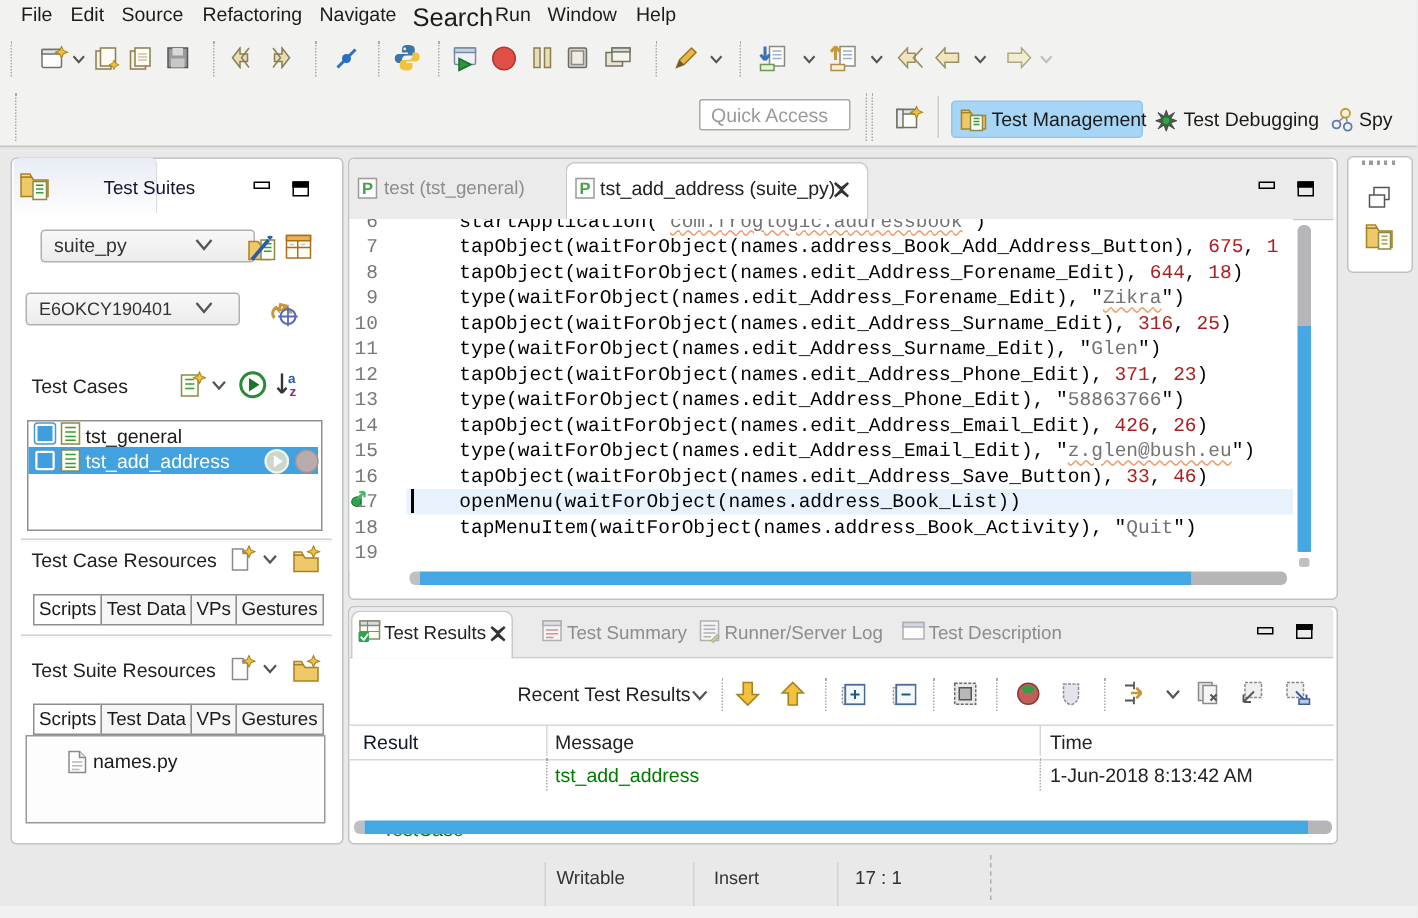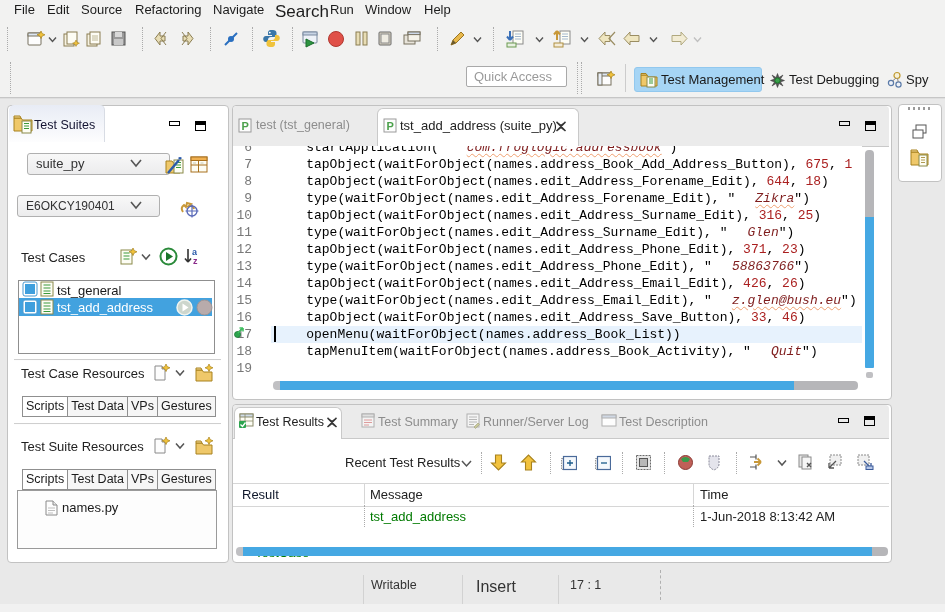--- a/index.html
+++ b/index.html
@@ -2,21 +2,21 @@
 <html><head>
 <meta charset="utf-8">
 <style>
   html,body{margin:0;padding:0;}
   body{width:945px;height:612px;overflow:hidden;font-family:"Liberation Sans",sans-serif;background:#e9e9e9;}
   #app{position:absolute;top:0;left:0;width:945px;height:612px;overflow:hidden;}
   .abs{position:absolute;}
   .vsep{position:absolute;width:0;border-left:1px dotted #ababab;top:27px;height:24px;}
   .code,.lnum{font-family:"Liberation Mono",monospace;font-size:13px;line-height:17px;white-space:pre;}
   .lnum{color:#787878;}
-  .str{color:#7f1d1d;font-style:italic;margin-left:20px;}
+  .str{color:#737373;}
   .wav{text-decoration:underline wavy #f0a070 1px;text-underline-offset:2px;}
   .num{color:#aa1f1f;}
   .grn{color:#007a00;}
   .panel{position:absolute;background:#ffffff;border:1px solid #c2c2c2;border-radius:4px;}
   .rtab{font-size:12.5px;color:#1a1a1a;border:1px solid #8f8f8f;background:#f6f6f6;height:19px;line-height:19px;padding:0 3px;margin-left:-1px;}
 </style>
 </head>
 <body>
 <div id="app">
 
@@ -56,21 +56,21 @@
 <div class="abs" style="left:0;top:98px;width:945px;height:1px;background:#dedede;"></div>
 
 <div class="panel" id="lpanel" style="left:7px;top:105px;width:220px;height:456px;"></div>
 <div class="panel" id="epanel" style="left:232px;top:105px;width:658px;height:293px;"></div>
 <div class="panel" id="bpanel" style="left:232px;top:404px;width:658px;height:157px;"></div>
 <div class="panel" id="rstrip" style="left:898px;top:104px;width:42px;height:76px;"></div>
 
 <div id="sec-left">
 
   <div class="abs" style="left:9px;top:105px;width:95px;height:37px;background:linear-gradient(#e8ecf5,#fdfdfe);border-right:1px solid #d8dce4;border-radius:5px 5px 0 0;"></div>
-  <div class="abs" style="left:34px;top:118px;font-size:12.5px;color:#141432;">Test Suites</div>
+  <div class="abs" style="left:34px;top:118px;font-size:12.5px;color:#141432;padding-left:35px;">Test Suites</div>
 
   <div class="abs" style="left:169px;top:121px;width:9px;height:3px;border:1px solid #000;"></div>
   <div class="abs" style="left:195px;top:121px;width:9px;height:8px;border:1px solid #000;"></div>
   <div class="abs" style="left:195px;top:121px;width:9px;height:2px;border:1px solid #000;background:#000;"></div>
 
   <div class="abs" style="left:27px;top:153px;width:133px;height:20px;background:linear-gradient(#f8f8f8,#ececed);border:1px solid #b0b0b0;border-radius:3px;font-size:13px;color:#333;line-height:20px;padding-left:8px;">suite_py</div>
   <svg class="abs" style="left:130px;top:158px;" width="12" height="10" viewBox="0 0 12 10">
         <path d="M1 2 L6 8 L11 2" fill="none" stroke="#555" stroke-width="1.6"></path>
       </svg>
 
@@ -208,21 +208,21 @@
   <div class="abs grn" style="left:255px;top:509px;font-size:13px;margin-top:36px;">TestCase</div>
   <div class="abs grn" style="left:370px;top:509px;font-size:13px;">tst_add_address</div>
   <div class="abs" style="left:700px;top:509px;font-size:13px;color:#222;">1-Jun-2018 8:13:42 AM</div>
 
   <div class="abs" style="left:236px;top:547px;width:7px;height:9px;background:#c0c0c3;border-radius:4px 0 0 4px;"></div>
   <div class="abs" style="left:243px;top:547px;width:629px;height:9px;background:#45a8e3;"></div>
   <div class="abs" style="left:872px;top:547px;width:16px;height:9px;background:#b6b6b9;border-radius:0 4px 4px 0;"></div>
 </div>
 <div id="sec-status">
   <div class="abs" style="left:371px;top:578px;font-size:12.5px;color:#333;">Writable</div>
-  <div class="abs" style="left:476px;top:578px;font-size:16px;color:#333;">Insert</div>
+  <div class="abs" style="left:476px;top:578px;font-size:12px;color:#333;">Insert</div>
   <div class="abs" style="left:570px;top:578px;font-size:12.5px;color:#333;">17 : 1</div>
   <div class="abs" style="left:660px;top:570px;width:0;height:30px;border-left:1px dashed #b0b0b0;"></div>
   <div class="abs" style="left:363px;top:575px;width:1px;height:29px;background:#d2d2d2;"></div>
   <div class="abs" style="left:462px;top:575px;width:1px;height:29px;background:#d2d2d2;"></div>
   <div class="abs" style="left:558px;top:575px;width:1px;height:29px;background:#d2d2d2;"></div>
   <div class="abs" style="left:0;top:604px;width:945px;height:8px;background:#f1f1f1;"></div>
 </div>
 <div id="sec-status"></div>
 <div id="sec-icons">
 

